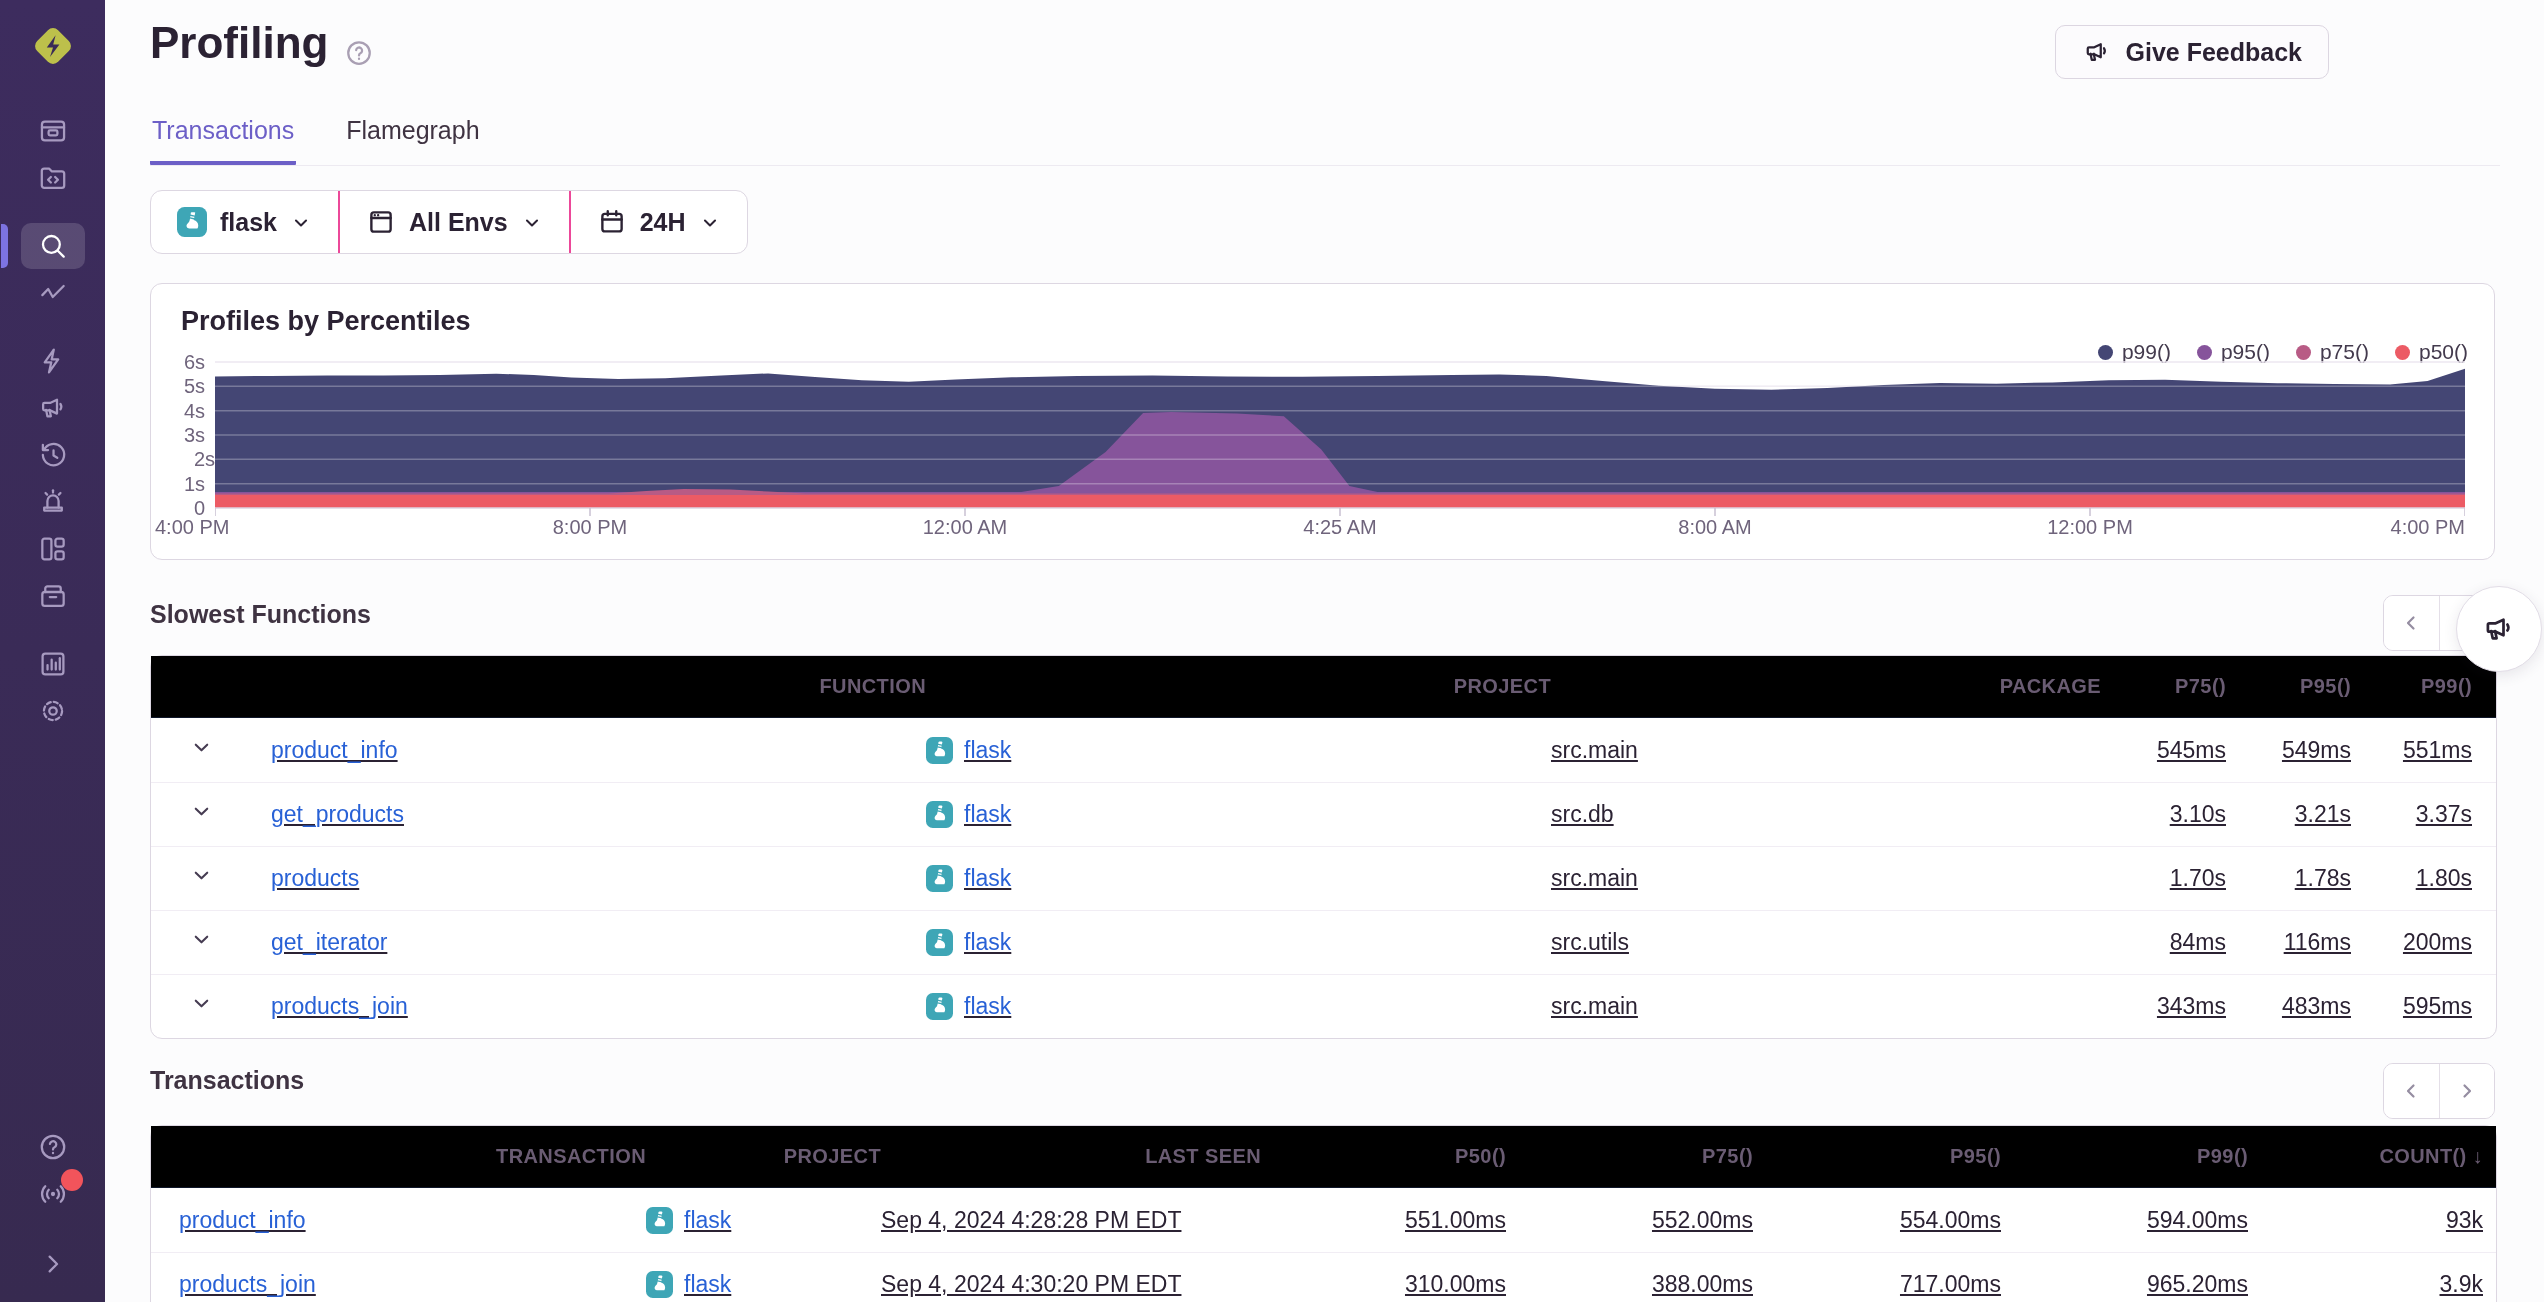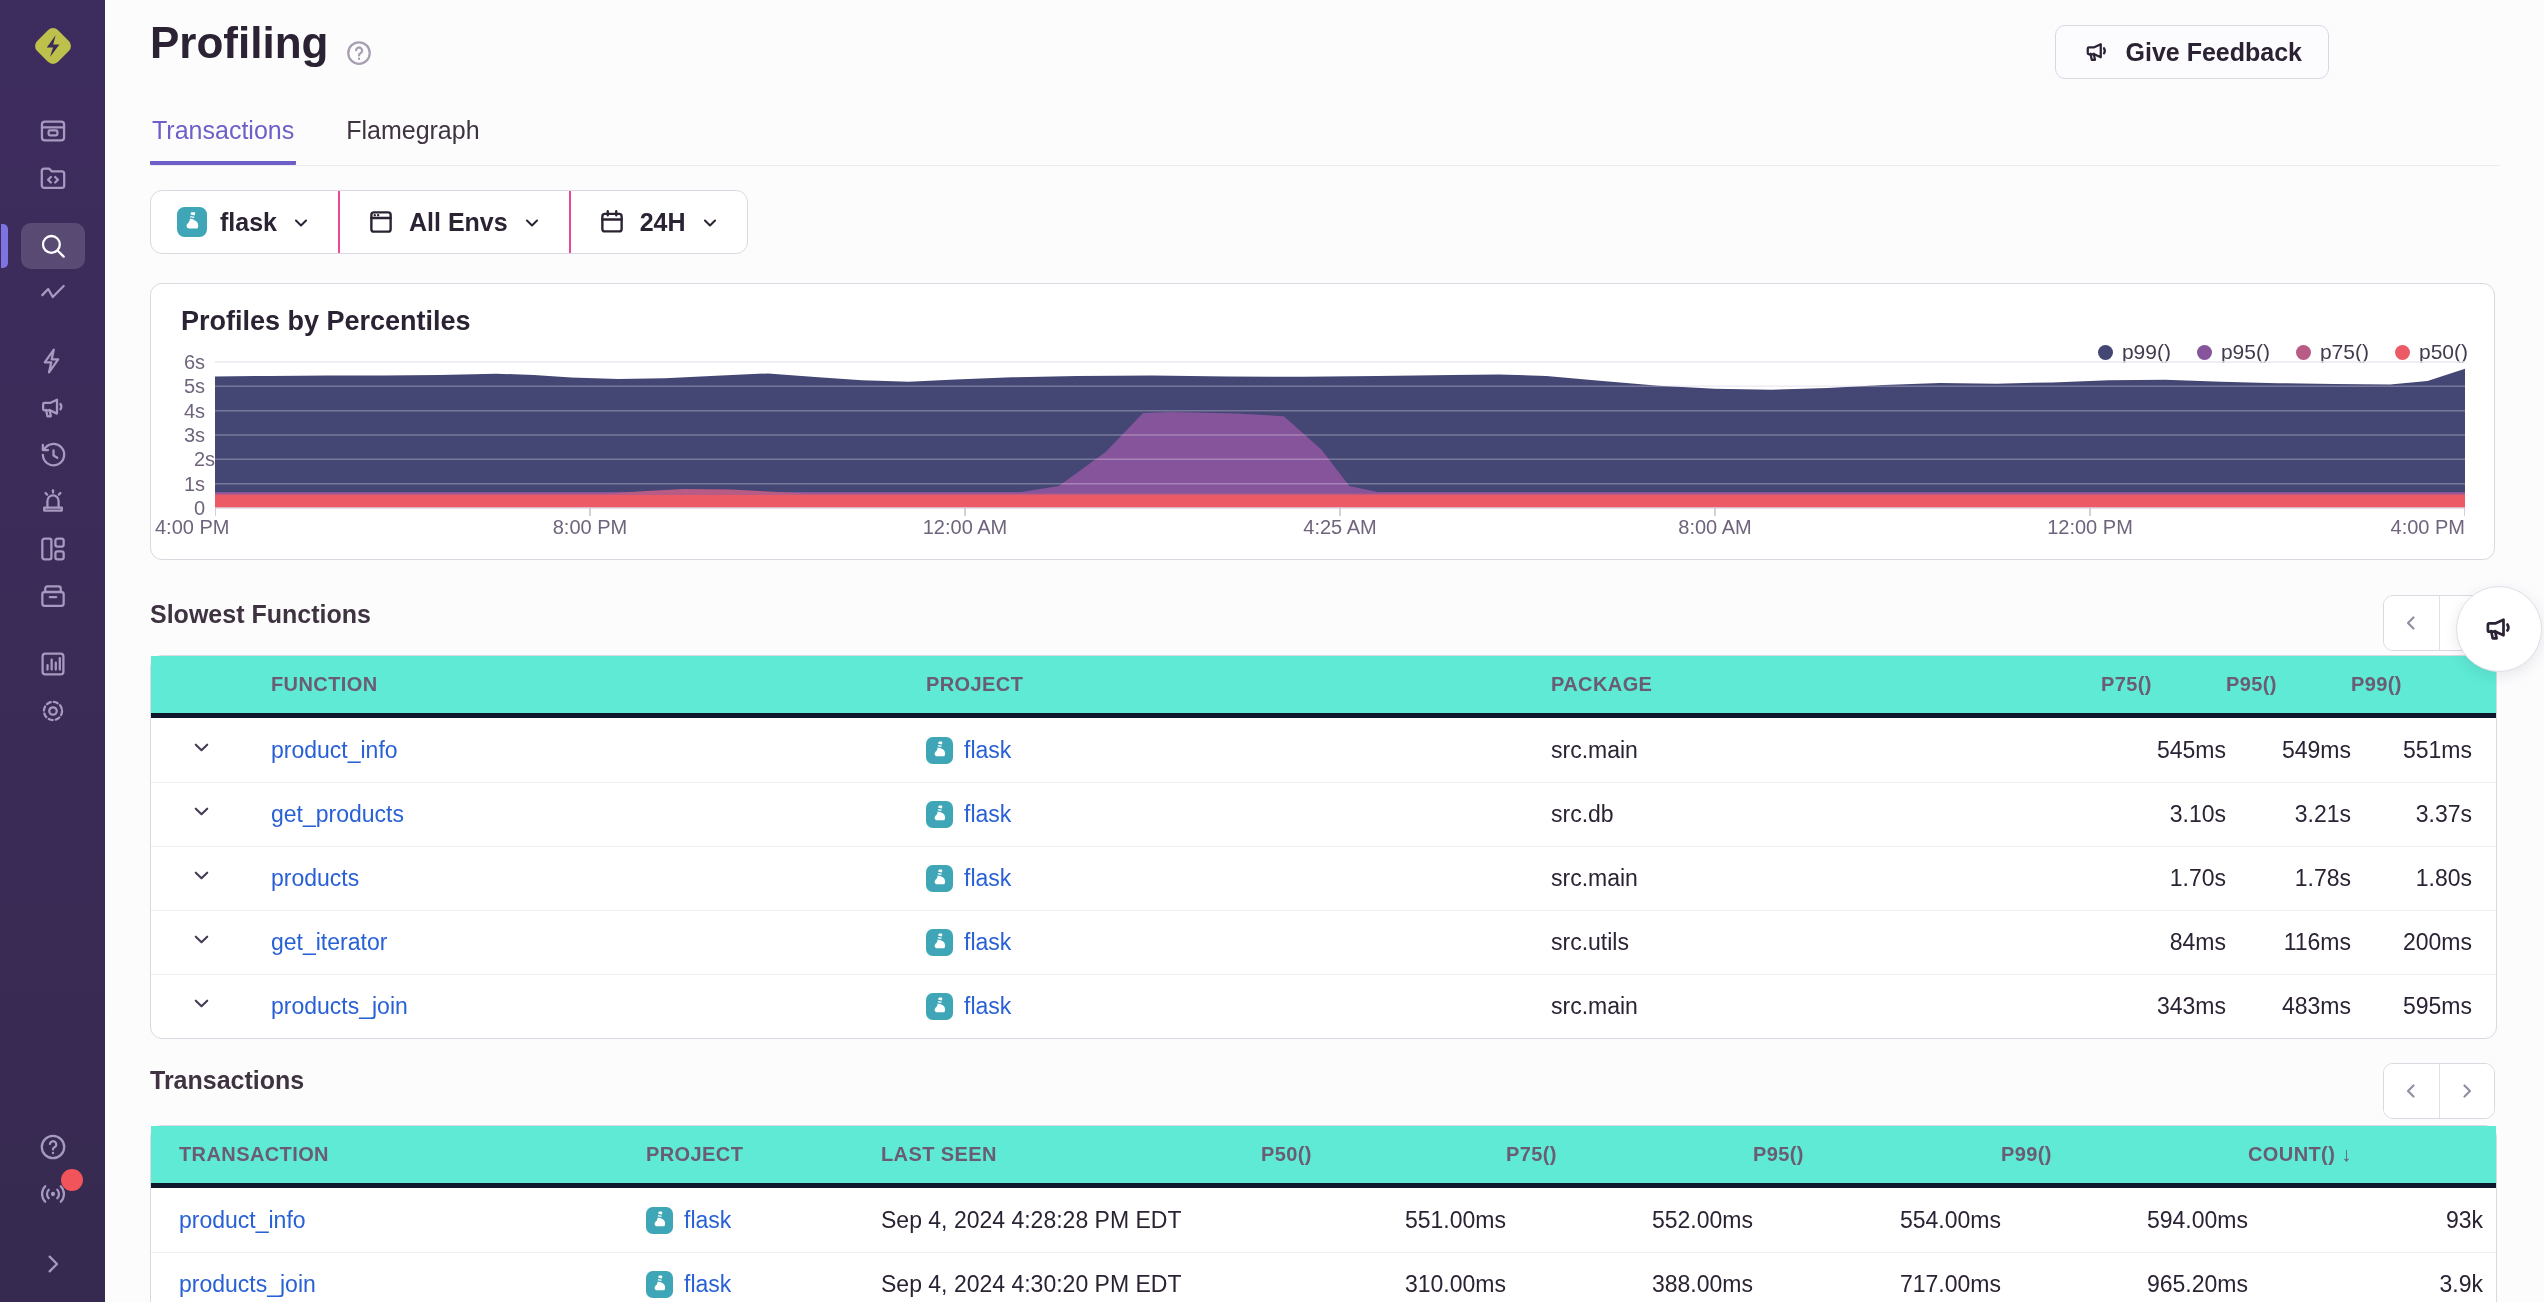--- a/index.html
+++ b/index.html
@@ -82,23 +82,23 @@
   .pager-btn svg { width:24px; height:24px; fill:none; stroke:#958da1; stroke-width:2.2; stroke-linecap:round; stroke-linejoin:round; }
 
   .float-feedback { position:absolute; left:2351px; top:586px; width:86px; height:86px; border-radius:50%;
     background:#fff; border:1px solid #e2dde7; box-shadow:0 4px 14px rgba(50,40,70,.10);
     display:flex; align-items:center; justify-content:center; cursor:pointer; z-index:6; color:#2b2233; }
   .float-feedback svg { width:36px; height:36px; fill:none; stroke:currentColor; stroke-width:1.8; stroke-linecap:round; stroke-linejoin:round; }
 
   
   .data-table { position:absolute; left:45px; width:2345px; border-collapse:separate; border-spacing:0;
     background:#fff; border:1px solid #ddd7e2; border-radius:12px; table-layout:fixed; }
-  .data-table th { height:62px; background:#5eead4; font-size:20px; font-weight:600; color:#6a5c73;
-    text-transform:uppercase; letter-spacing:.4px; text-align:left; border-bottom:5px solid #0f172a; }
-  .data-table td { height:64px; font-size:23px; color:#2b2233; border-top:1px solid #f1edf4; }
+  .data-table th { height:62px; background:#000000; font-size:20px; font-weight:600; color:#6a5c73;
+    text-transform:uppercase; letter-spacing:.4px; text-align:right; border-bottom:1px solid #0f172a; }
+  .data-table td { height:64px; font-size:23px; color:#2b2233; border-top:1px solid #f1edf4;text-decoration:underline; }
   .data-table tr:first-child td { border-top:none; }
   .num { text-align:right; }
   .link { color:#2861d6; cursor:pointer; }
   .proj-cell { display:flex; align-items:center; gap:11px; }
   .expander { padding-left:38px; }
   .expander svg { width:25px; height:25px; fill:none; stroke:#463c52; stroke-width:2; stroke-linecap:round; stroke-linejoin:round; cursor:pointer; }
   .sort-arrow { font-size:20px; }
 </style>
 </head>
 <body>

